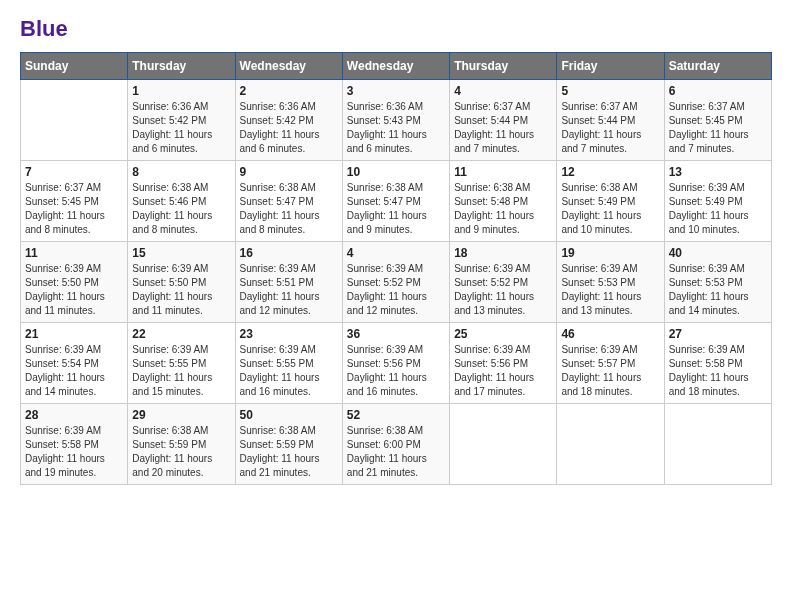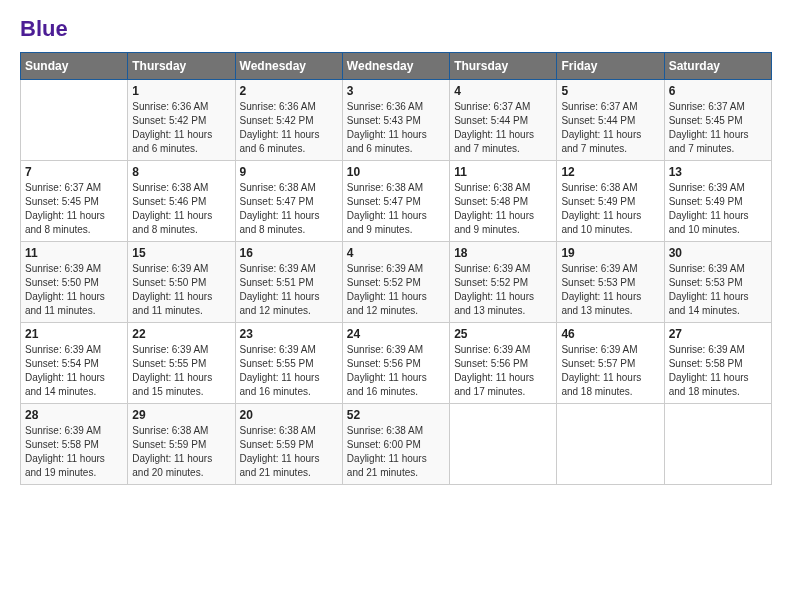--- a/index.html
+++ b/index.html
@@ -192,39 +192,39 @@
           </td>
           <td>
             <span class="day-number">18</span>
             <div class="day-info">Sunrise: 6:39 AM<br>Sunset: 5:52 PM<br>Daylight: 11 hours and 13 minutes.</div>
           </td>
           <td>
             <span class="day-number">19</span>
             <div class="day-info">Sunrise: 6:39 AM<br>Sunset: 5:53 PM<br>Daylight: 11 hours and 13 minutes.</div>
           </td>
           <td>
-            <span class="day-number">30</span>
+            <span class="day-number">40</span>
             <div class="day-info">Sunrise: 6:39 AM<br>Sunset: 5:53 PM<br>Daylight: 11 hours and 14 minutes.</div>
           </td>
         </tr>
         <tr>
           <td>
             <span class="day-number">21</span>
             <div class="day-info">Sunrise: 6:39 AM<br>Sunset: 5:54 PM<br>Daylight: 11 hours and 14 minutes.</div>
           </td>
           <td>
             <span class="day-number">22</span>
             <div class="day-info">Sunrise: 6:39 AM<br>Sunset: 5:55 PM<br>Daylight: 11 hours and 15 minutes.</div>
           </td>
           <td>
             <span class="day-number">23</span>
             <div class="day-info">Sunrise: 6:39 AM<br>Sunset: 5:55 PM<br>Daylight: 11 hours and 16 minutes.</div>
           </td>
           <td>
-            <span class="day-number">24</span>
+            <span class="day-number">36</span>
             <div class="day-info">Sunrise: 6:39 AM<br>Sunset: 5:56 PM<br>Daylight: 11 hours and 16 minutes.</div>
           </td>
           <td>
             <span class="day-number">25</span>
             <div class="day-info">Sunrise: 6:39 AM<br>Sunset: 5:56 PM<br>Daylight: 11 hours and 17 minutes.</div>
           </td>
           <td>
             <span class="day-number">46</span>
             <div class="day-info">Sunrise: 6:39 AM<br>Sunset: 5:57 PM<br>Daylight: 11 hours and 18 minutes.</div>
           </td>
@@ -236,21 +236,21 @@
         <tr>
           <td>
             <span class="day-number">28</span>
             <div class="day-info">Sunrise: 6:39 AM<br>Sunset: 5:58 PM<br>Daylight: 11 hours and 19 minutes.</div>
           </td>
           <td>
             <span class="day-number">29</span>
             <div class="day-info">Sunrise: 6:38 AM<br>Sunset: 5:59 PM<br>Daylight: 11 hours and 20 minutes.</div>
           </td>
           <td>
-            <span class="day-number">20</span>
+            <span class="day-number">50</span>
             <div class="day-info">Sunrise: 6:38 AM<br>Sunset: 5:59 PM<br>Daylight: 11 hours and 21 minutes.</div>
           </td>
           <td>
             <span class="day-number">52</span>
             <div class="day-info">Sunrise: 6:38 AM<br>Sunset: 6:00 PM<br>Daylight: 11 hours and 21 minutes.</div>
           </td>
           <td class="empty-cell"></td>
           <td class="empty-cell"></td>
           <td class="empty-cell"></td>
         </tr>

